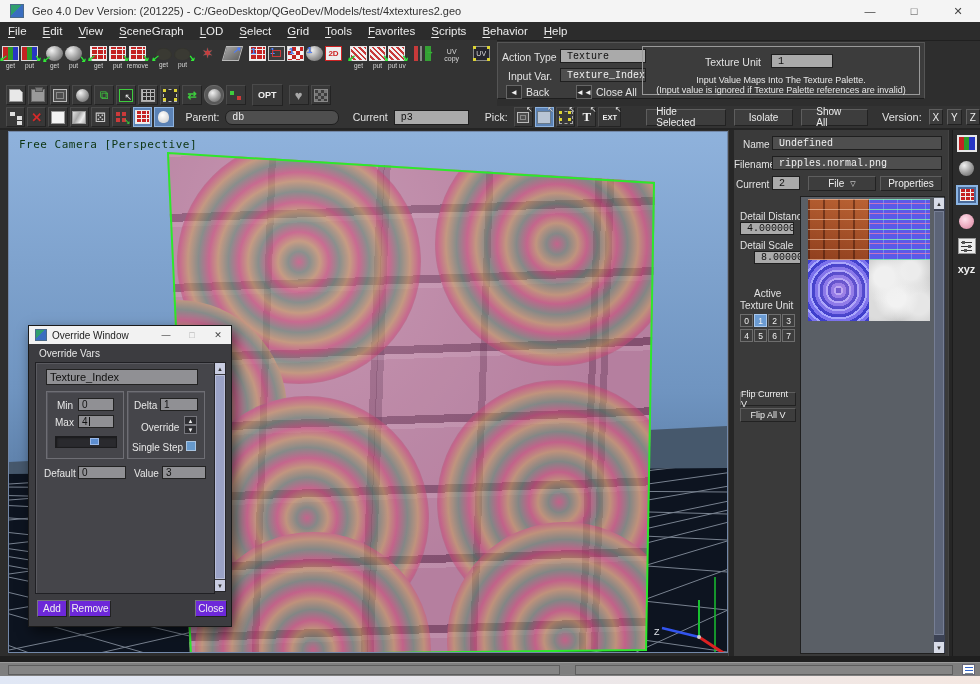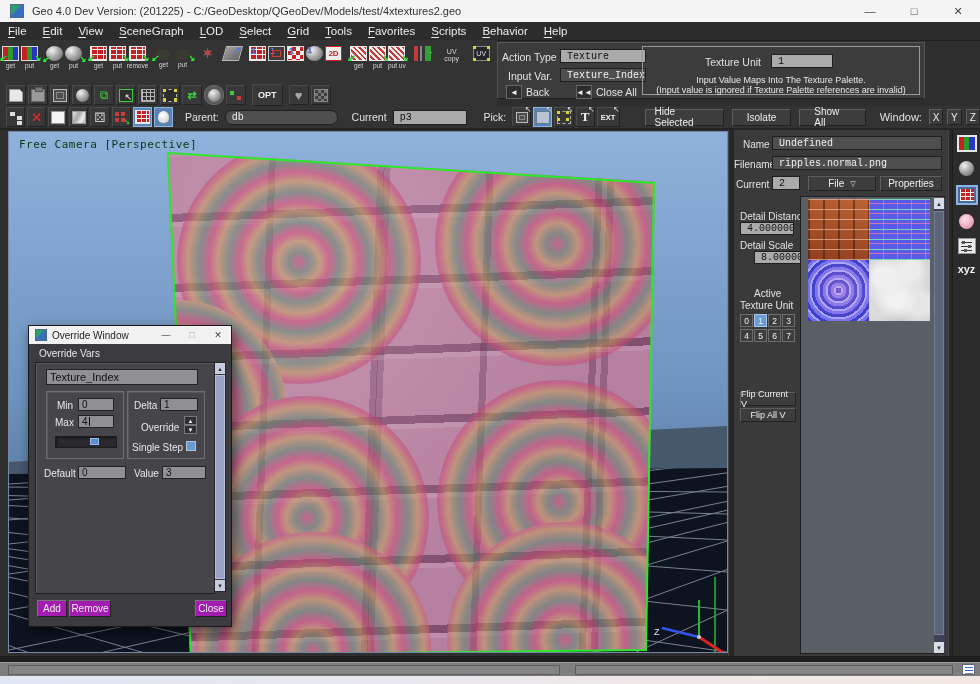--- a/index.html
+++ b/index.html
@@ -120,21 +120,21 @@
   .sc-arr{position:absolute;left:0;width:10px;height:11px;background:#c9cde2;color:#333;font-size:6px;display:flex;align-items:center;justify-content:center;}
   .sc-thumb{position:absolute;left:0;width:10px;background:#9aa2c6;border:1px solid #babfda;box-sizing:border-box;}
   .grp{position:absolute;border:1px solid #6e6e74;box-shadow:inset 1px 1px 0 #55555c;}
   .dfld{box-sizing:border-box;background:#909094;border:1px solid #222;color:#111;font-size:10px;display:flex;align-items:center;padding:0 3px;}
   .dlab{font-size:10px;color:#e8e8e8;}
   .caret{display:inline-block;width:1px;height:9px;background:#111;margin-left:1px;}
   .slider{position:absolute;background:#2a2a2e;border:1px solid #1c1c1e;box-shadow:inset 1px 1px 2px #18181a;}
   .sl-thumb{position:absolute;top:1px;width:9px;height:7px;background:#5d8ed0;border:1px solid #9ab8e8;box-sizing:border-box;}
   .spin{width:13px;height:9px;background:#2e2e32;border:1px solid #76767c;color:#f0f0f0;font-size:6px;display:flex;align-items:center;justify-content:center;box-sizing:border-box;}
   .chk{width:10px;height:10px;background:#6699cc;border:1px solid #aac4e0;box-sizing:border-box;}
-  .dbtn{position:absolute;background:#a21caf;border:1px solid #76767c;border-bottom-color:#222;border-right-color:#222;color:#f0f0f0;font-size:10px;display:flex;align-items:center;justify-content:center;text-align:center;}
+  .dbtn{position:absolute;background:#6d28d9;border:1px solid #76767c;border-bottom-color:#222;border-right-color:#222;color:#f0f0f0;font-size:10px;display:flex;align-items:center;justify-content:center;text-align:center;}
   
   .right-panel{left:734px;top:0;width:214px;height:526px;background:#3a3a3a;}
   .splitter{background:#262626;border-left:1px solid #444;border-right:1px solid #1a1a1a;}
   .palette{position:absolute;left:66px;top:66px;width:145px;height:458px;background:#5a5f66;border:1px solid #202020;box-sizing:border-box;}
   .thumb{position:absolute;width:61px;height:61px;}
   .th-brick{background-color:#a8522a;background-image:repeating-linear-gradient(0deg,rgba(255,216,190,.55) 0 1px,transparent 1px 10px),repeating-linear-gradient(90deg,rgba(60,20,8,.5) 0 2px,transparent 2px 15px),linear-gradient(15deg,rgba(120,45,18,.5),rgba(220,130,70,.35));}
   .th-normal{background-color:#5a5ae8;background-image:repeating-linear-gradient(0deg,rgba(130,255,170,.75) 0 1px,rgba(0,0,0,0) 1px 6px,rgba(255,130,170,.65) 6px 7px,rgba(0,0,0,0) 7px 10px),repeating-linear-gradient(90deg,rgba(150,235,255,.35) 0 1px,transparent 1px 14px);}
   .th-ripple{background-color:#7d7df2;background-image:radial-gradient(circle at 55% 48%,rgba(255,170,210,.3),transparent 70%),repeating-radial-gradient(circle at 50% 50%,rgba(56,56,200,.9) 0 3px,rgba(168,168,255,.95) 3px 5px,rgba(120,104,232,.55) 5px 8px);}
   .th-plaster{background-color:#c4c4c4;background-image:radial-gradient(circle at 25% 28%,#f0f0f0 0 16%,transparent 42%),radial-gradient(circle at 68% 18%,#ececec 0 14%,transparent 40%),radial-gradient(circle at 45% 62%,#f2f2f2 0 18%,transparent 45%),radial-gradient(circle at 82% 72%,#e6e6e6 0 16%,transparent 42%),radial-gradient(circle at 12% 78%,#dcdcdc 0 14%,transparent 40%);}
   .pal-scroll{position:absolute;left:133px;top:1px;width:11px;height:455px;background:#3c4254;}
@@ -413,21 +413,21 @@
       </div>
     <div class="cell p-cursor">
         <span class="p-txt">T</span>
       </div>
     <div class="cell p-cursor" style="width:24px;">
         <span class="p-ext">EXT</span>
       </div>
     <div class="btn" style="margin-left:23px;height:17px;padding:0 9px;">Hide Selected</div>
     <div class="btn" style="margin-left:6px;height:17px;padding:0 14px;">Isolate</div>
     <div class="btn" style="margin-left:6px;height:17px;padding:0 14px;">Show All</div>
-    <span class="lab" style="margin-left:12px;font-size:11px;">Window:</span>
+    <span class="lab" style="margin-left:12px;font-size:11px;">Version:</span>
     <div class="btn" style="margin-left:5px;width:15px;height:16px;">X</div>
     <div class="btn" style="margin-left:2px;width:15px;height:16px;">Y</div>
     <div class="btn" style="margin-left:2px;width:15px;height:16px;">Z</div>
   </div>
 
   <div class="abs workspace">
 
     <div class="abs viewport">
       <svg width="718" height="520" style="position:absolute;left:0;top:0;">
         <defs>

